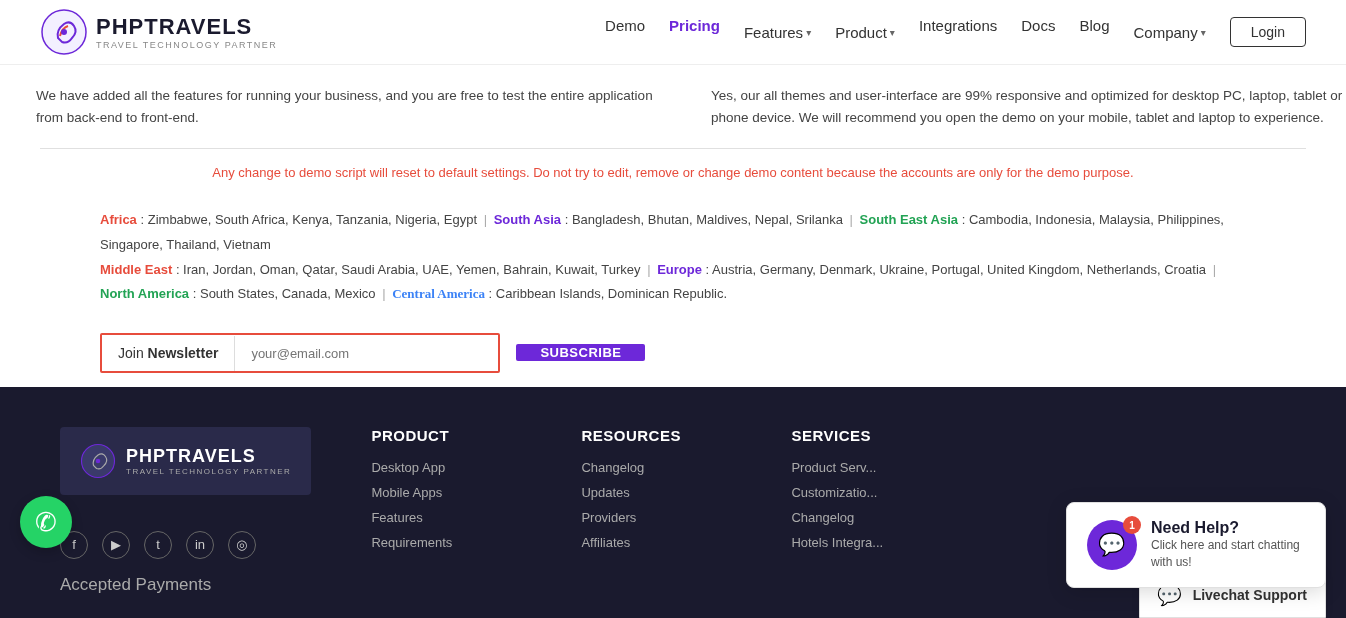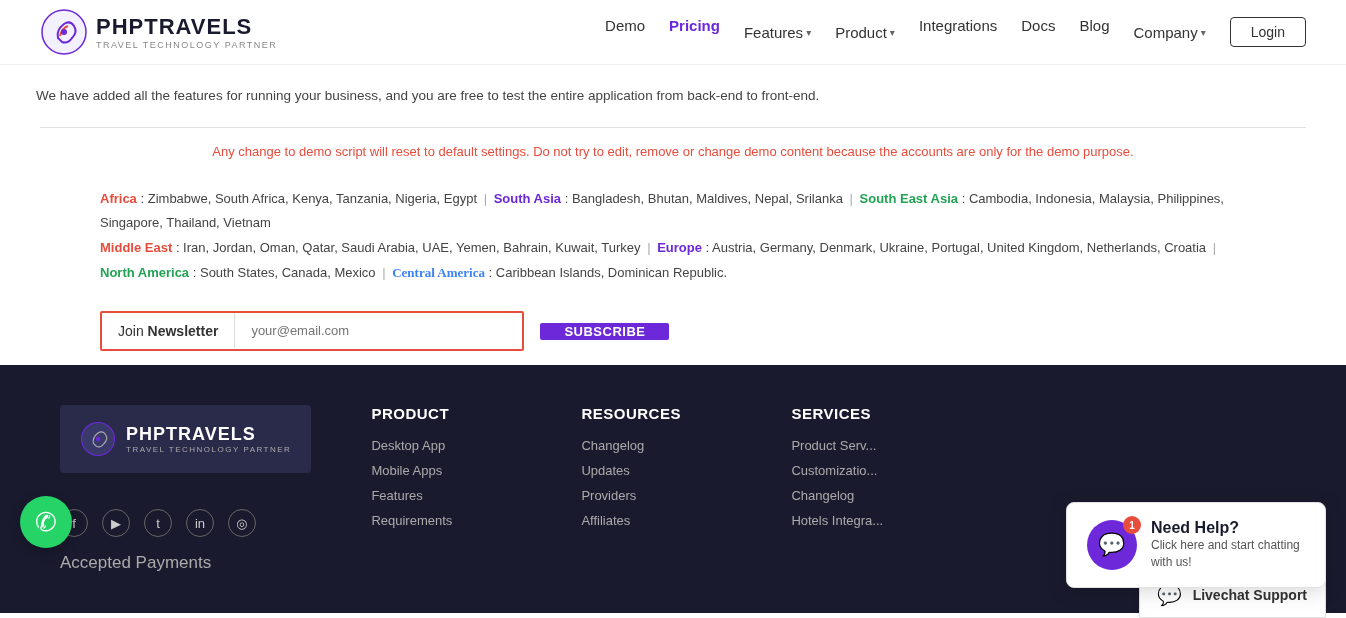--- a/index.html
+++ b/index.html
@@ -76,39 +76,39 @@
     .region-north-america { color: #22a354; font-weight: 700; }
     .region-central-america { color: #3b82f6; font-weight: 700; font-family: Liberation Serif, serif; }
     .pipe { color: #aaa; margin: 0 3px; }
 
     
     .newsletter-section {
       padding: 14px 100px;
     }
     .newsletter-box {
       display: inline-flex;
-      align-items: flex-start;
+      align-items: flex-end;
       border: 2px solid #e74c3c;
       border-radius: 2px;
     }
     .newsletter-label {
       padding: 10px 16px;
       font-size: 14px;
       white-space: nowrap;
       background: #fff;
     }
     .newsletter-label strong { font-weight: 700; }
     .newsletter-input {
       border: none;
       border-left: 1px solid #ddd;
       outline: none;
       padding: 10px 16px;
       font-size: 13px;
       color: #999;
-      width: 288px;
+      width: 264px;
       background: #fff;
     }
     .subscribe-btn {
       background: #6d28d9;
       color: #fff;
       border: none;
       padding: 1px 24px;
       font-size: 13px;
       font-weight: 700;
       cursor: pointer;
@@ -261,20 +261,21 @@
     <div class="nav-item nav-dropdown">
       <span>Company</span>
       <span class="chevron">▾</span>
     </div>
     <button class="login-btn">Login</button>
   </nav>
 </div>
 
 <div class="top-section">
   <div class="top-col">We have added all the features for running your business, and you are free to test the entire application from back-end to front-end.</div>
+  <div class="top-col">Yes, our all themes and user-interface are 99% responsive and optimized for desktop PC, laptop, tablet or phone device. We will recommend you open the demo on your mobile, tablet and laptop to experience.</div>
 </div>
 
 <hr class="divider">
 
 <div class="notice-bar">
   <span>Any change to demo script will reset to default settings. Do not try to edit, remove or change demo content because the accounts are only for the demo purpose.</span>
 </div>
 
 <div class="regions-bar">
   <span class="region-africa">Africa</span>

